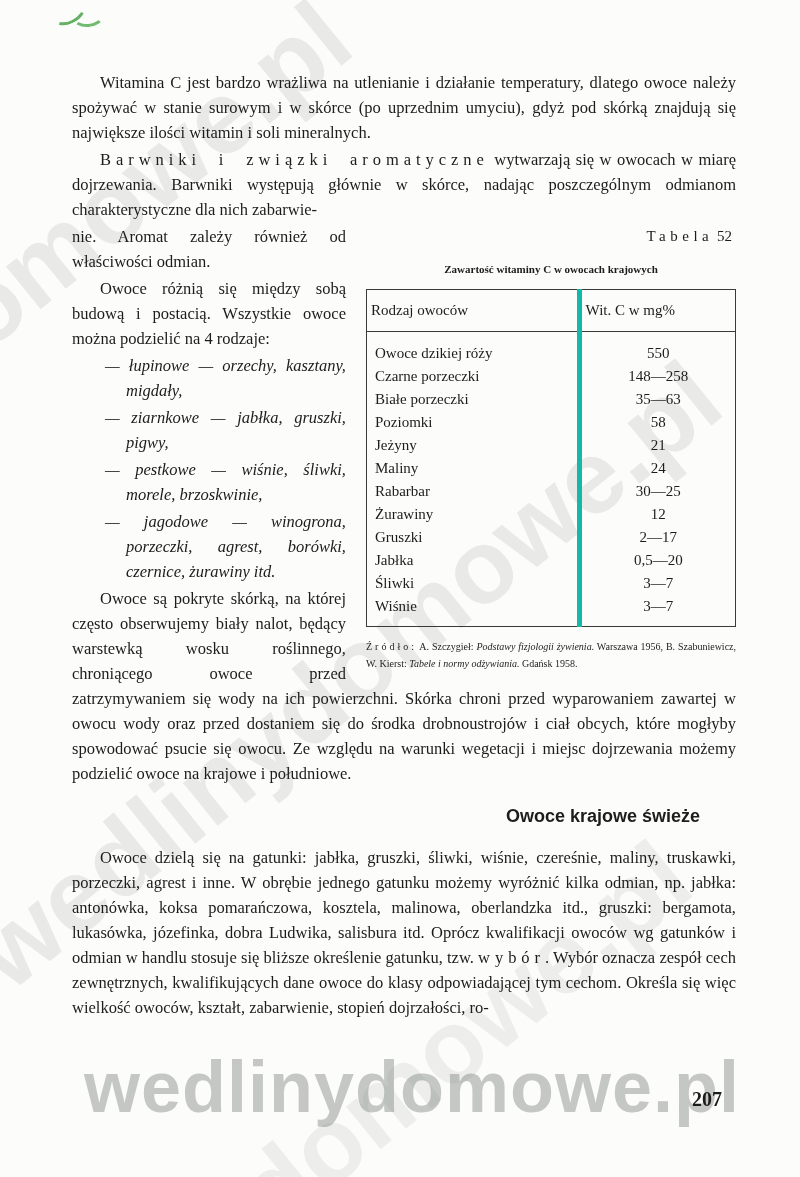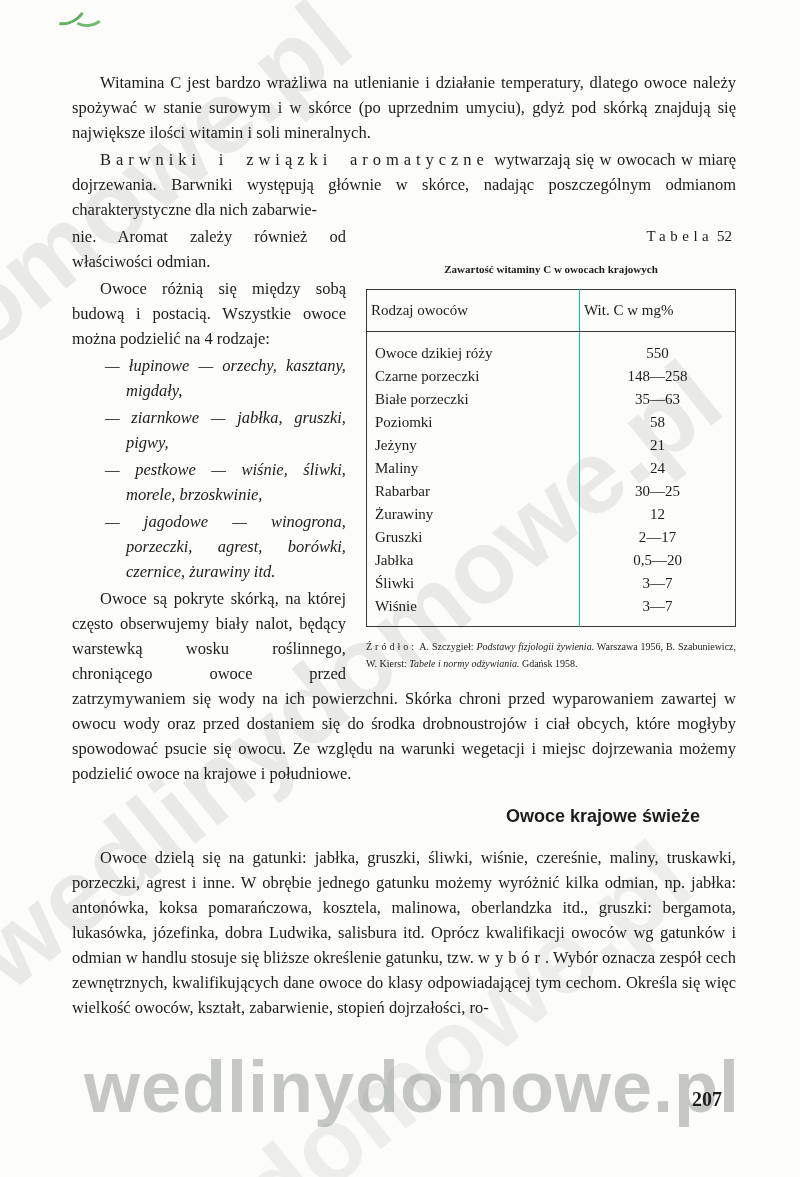--- a/index.html
+++ b/index.html
@@ -24,21 +24,21 @@
   .spaced-sm { letter-spacing:0.30em; }
   .table-title {
     font-size:11px; font-weight:bold; text-align:center;
     margin:0 0 10px 0; line-height:20px;
   }
   table.vit { width:100%; border-collapse:collapse; font-size:15px; border:1px solid #3a3a3a; }
   table.vit thead th {
     border-bottom:1px solid #3a3a3a; font-weight:normal; padding:8px 4px;
     font-size:15px;
   }
-  table.vit th + th, table.vit td + td { border-left:1px solid #14b8a6; }
+  table.vit th + th, table.vit td + td { border-left:5px solid #14b8a6; }
   table.vit tbody td { padding:0 8px; line-height:23px;margin-left:48px; }
   table.vit tbody tr:first-child td { padding-top:10px; }
   table.vit tbody tr:last-child td { padding-bottom:8px; }
   table.vit td.val { text-align:center; }
   .source { font-size:10px; line-height:16.5px; margin:12px 0 0 0; text-align:justify; text-indent:0; }
   .source i { font-style:italic; }
 
   .list { margin:2px 0; }
   .list-item { padding-left:50px; text-indent:-21px; margin:2px 4px;font-style:italic; }
 

